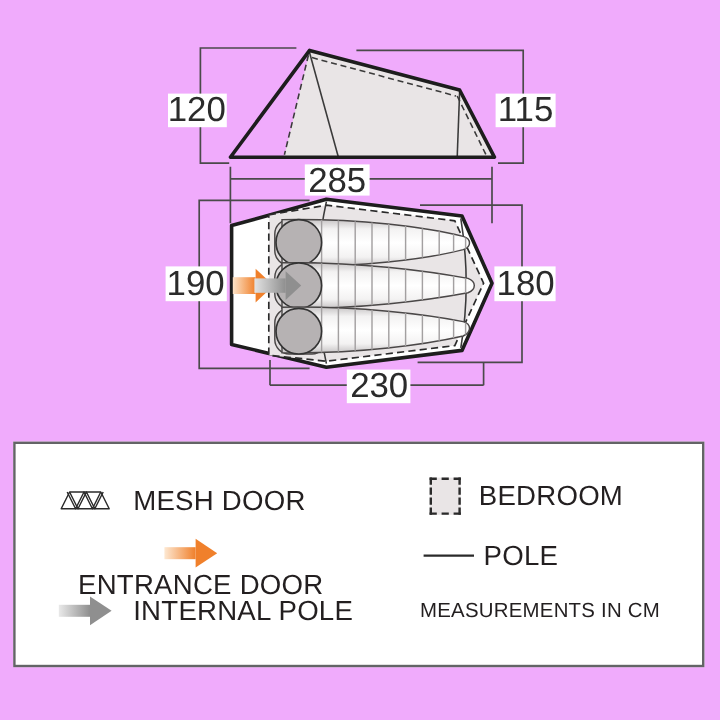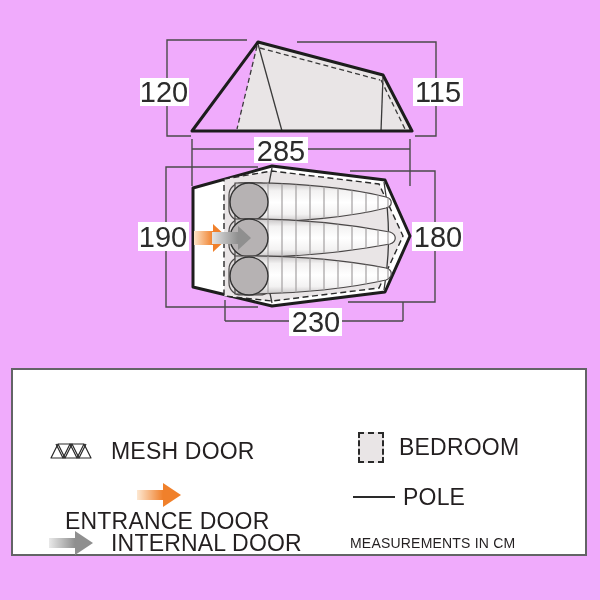--- a/index.html
+++ b/index.html
@@ -2,24 +2,24 @@
 <html><head>
 <meta charset="utf-8">
 <style>
   html,body{margin:0;padding:0;background:#ffffff;}
   #stage{position:relative;width:600px;height:600px;background:#f0abfc;overflow:hidden;
          font-family:"Liberation Sans", sans-serif;}
   svg text{font-family:"Liberation Sans", sans-serif;}
   .dim-num{font-size:29px;fill:#2b2b2b;letter-spacing:0px;}
   .legend{position:absolute;left:11px;top:368px;width:576px;height:188px;
           border:2px solid #636466;background:#ffffff;box-sizing:border-box;}
-  .lrow{position:absolute;display:flex;align-items:center;margin-top:34px;}
+  .lrow{position:absolute;display:flex;align-items:center;}
   .licon{flex:0 0 auto;display:flex;align-items:center;}
   .llabel{color:#231f20;font-size:23px;letter-spacing:0.2px;white-space:nowrap;}
-  .lnote{color:#231f20;font-size:14px;letter-spacing:0.2px;white-space:nowrap;}
+  .lnote{color:#231f20;font-size:17px;letter-spacing:0.2px;white-space:nowrap;}
   .swatch{width:26px;height:31px;background:#e9e5e6;border:2px dashed #2a2a2a;box-sizing:border-box;}
 </style>
 </head>
 <body>
 
 <div id="stage">
 
   <svg width="600" height="356" viewBox="0 0 600 356">
     <defs>
       <linearGradient id="orangeGrad" x1="0" y1="0" x2="1" y2="0">
@@ -171,21 +171,21 @@
           <defs>
             <linearGradient id="grayGradL" x1="0" y1="0" x2="1" y2="0">
               <stop offset="0" stop-color="#e9e9e9"></stop>
                 <stop offset="1" stop-color="#8f8f8f"></stop>
             </linearGradient>
           </defs>
           <rect x="1" y="8" width="26" height="10" fill="url(#grayGradL)"></rect>
           <polygon points="27,1 45,13 27,25" fill="#8f8f8f"></polygon>
         </svg>
       </span>
-      <span class="llabel" style="margin-left:17px;">INTERNAL DOOR</span>
+      <span class="llabel" style="margin-left:17px;">INTERNAL POLE</span>
     </div>
 
     <div class="lrow" style="left:345px;top:27px;height:33px;">
       <span class="licon swatch"></span>
       <span class="llabel" style="margin-left:15px;">BEDROOM</span>
     </div>
 
     <div class="lrow" style="left:339px;top:80px;height:26px;justify-content:space-between;">
       <span class="licon">
         <svg width="44" height="6" viewBox="0 0 44 6">

